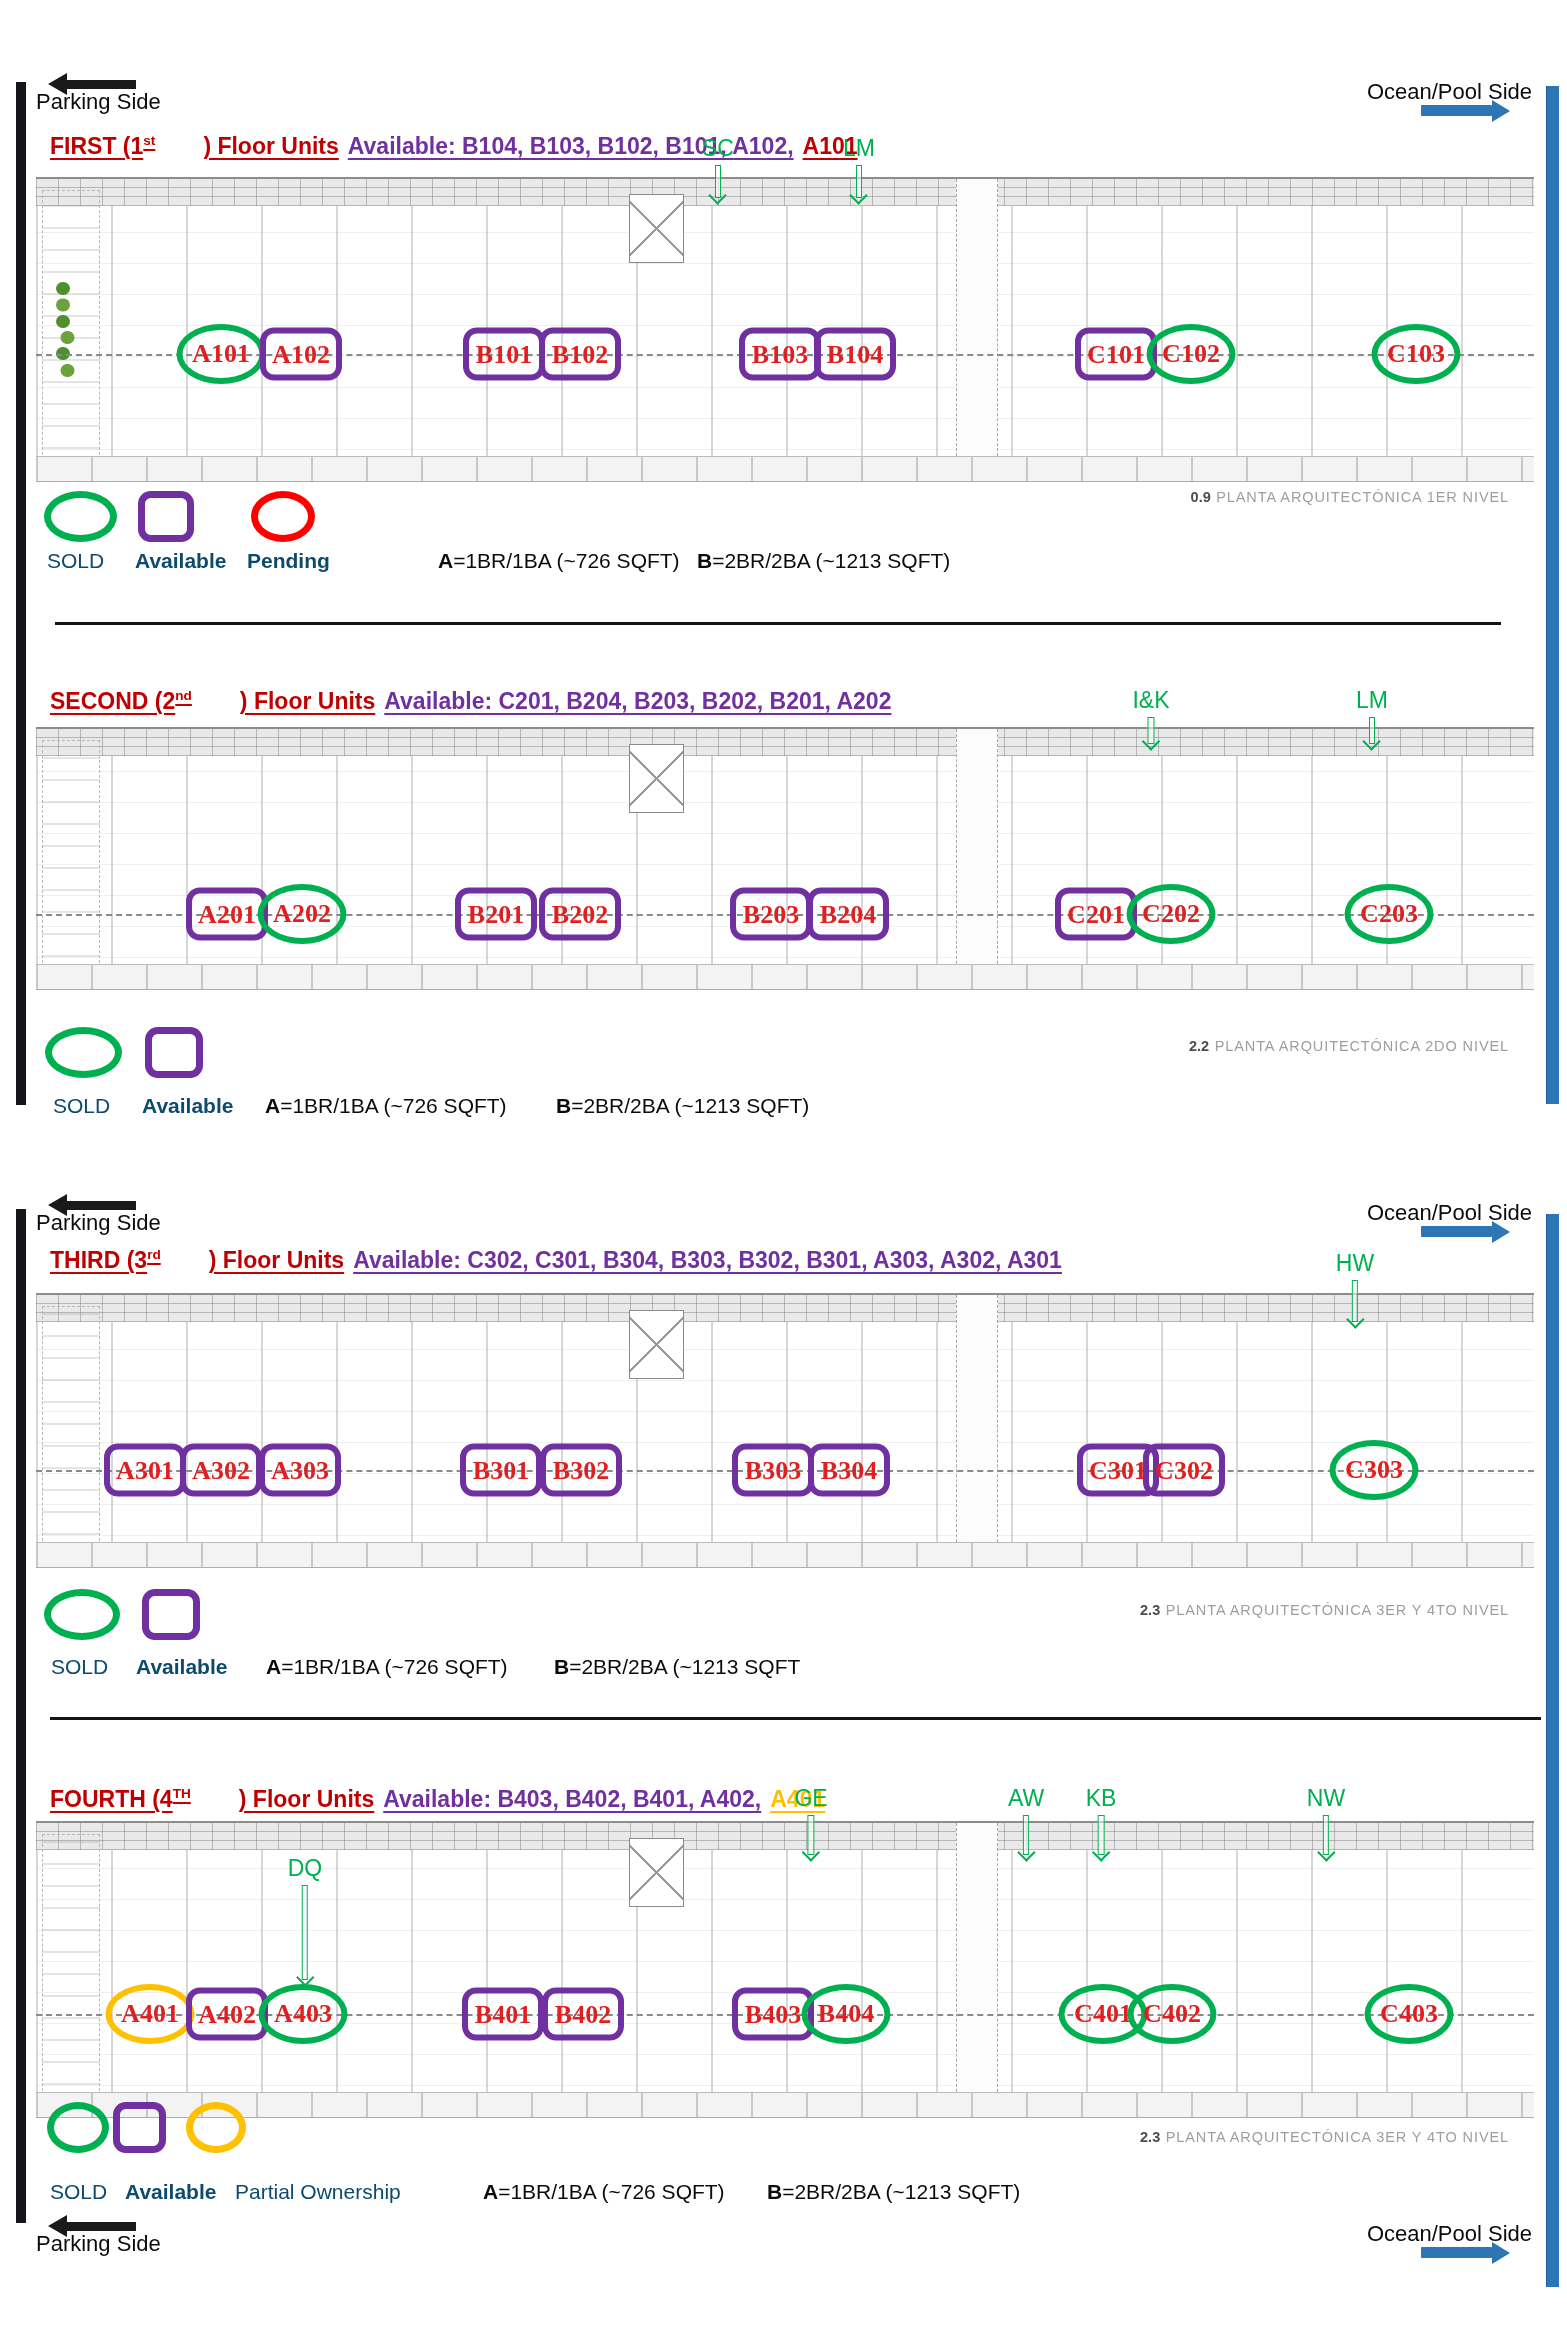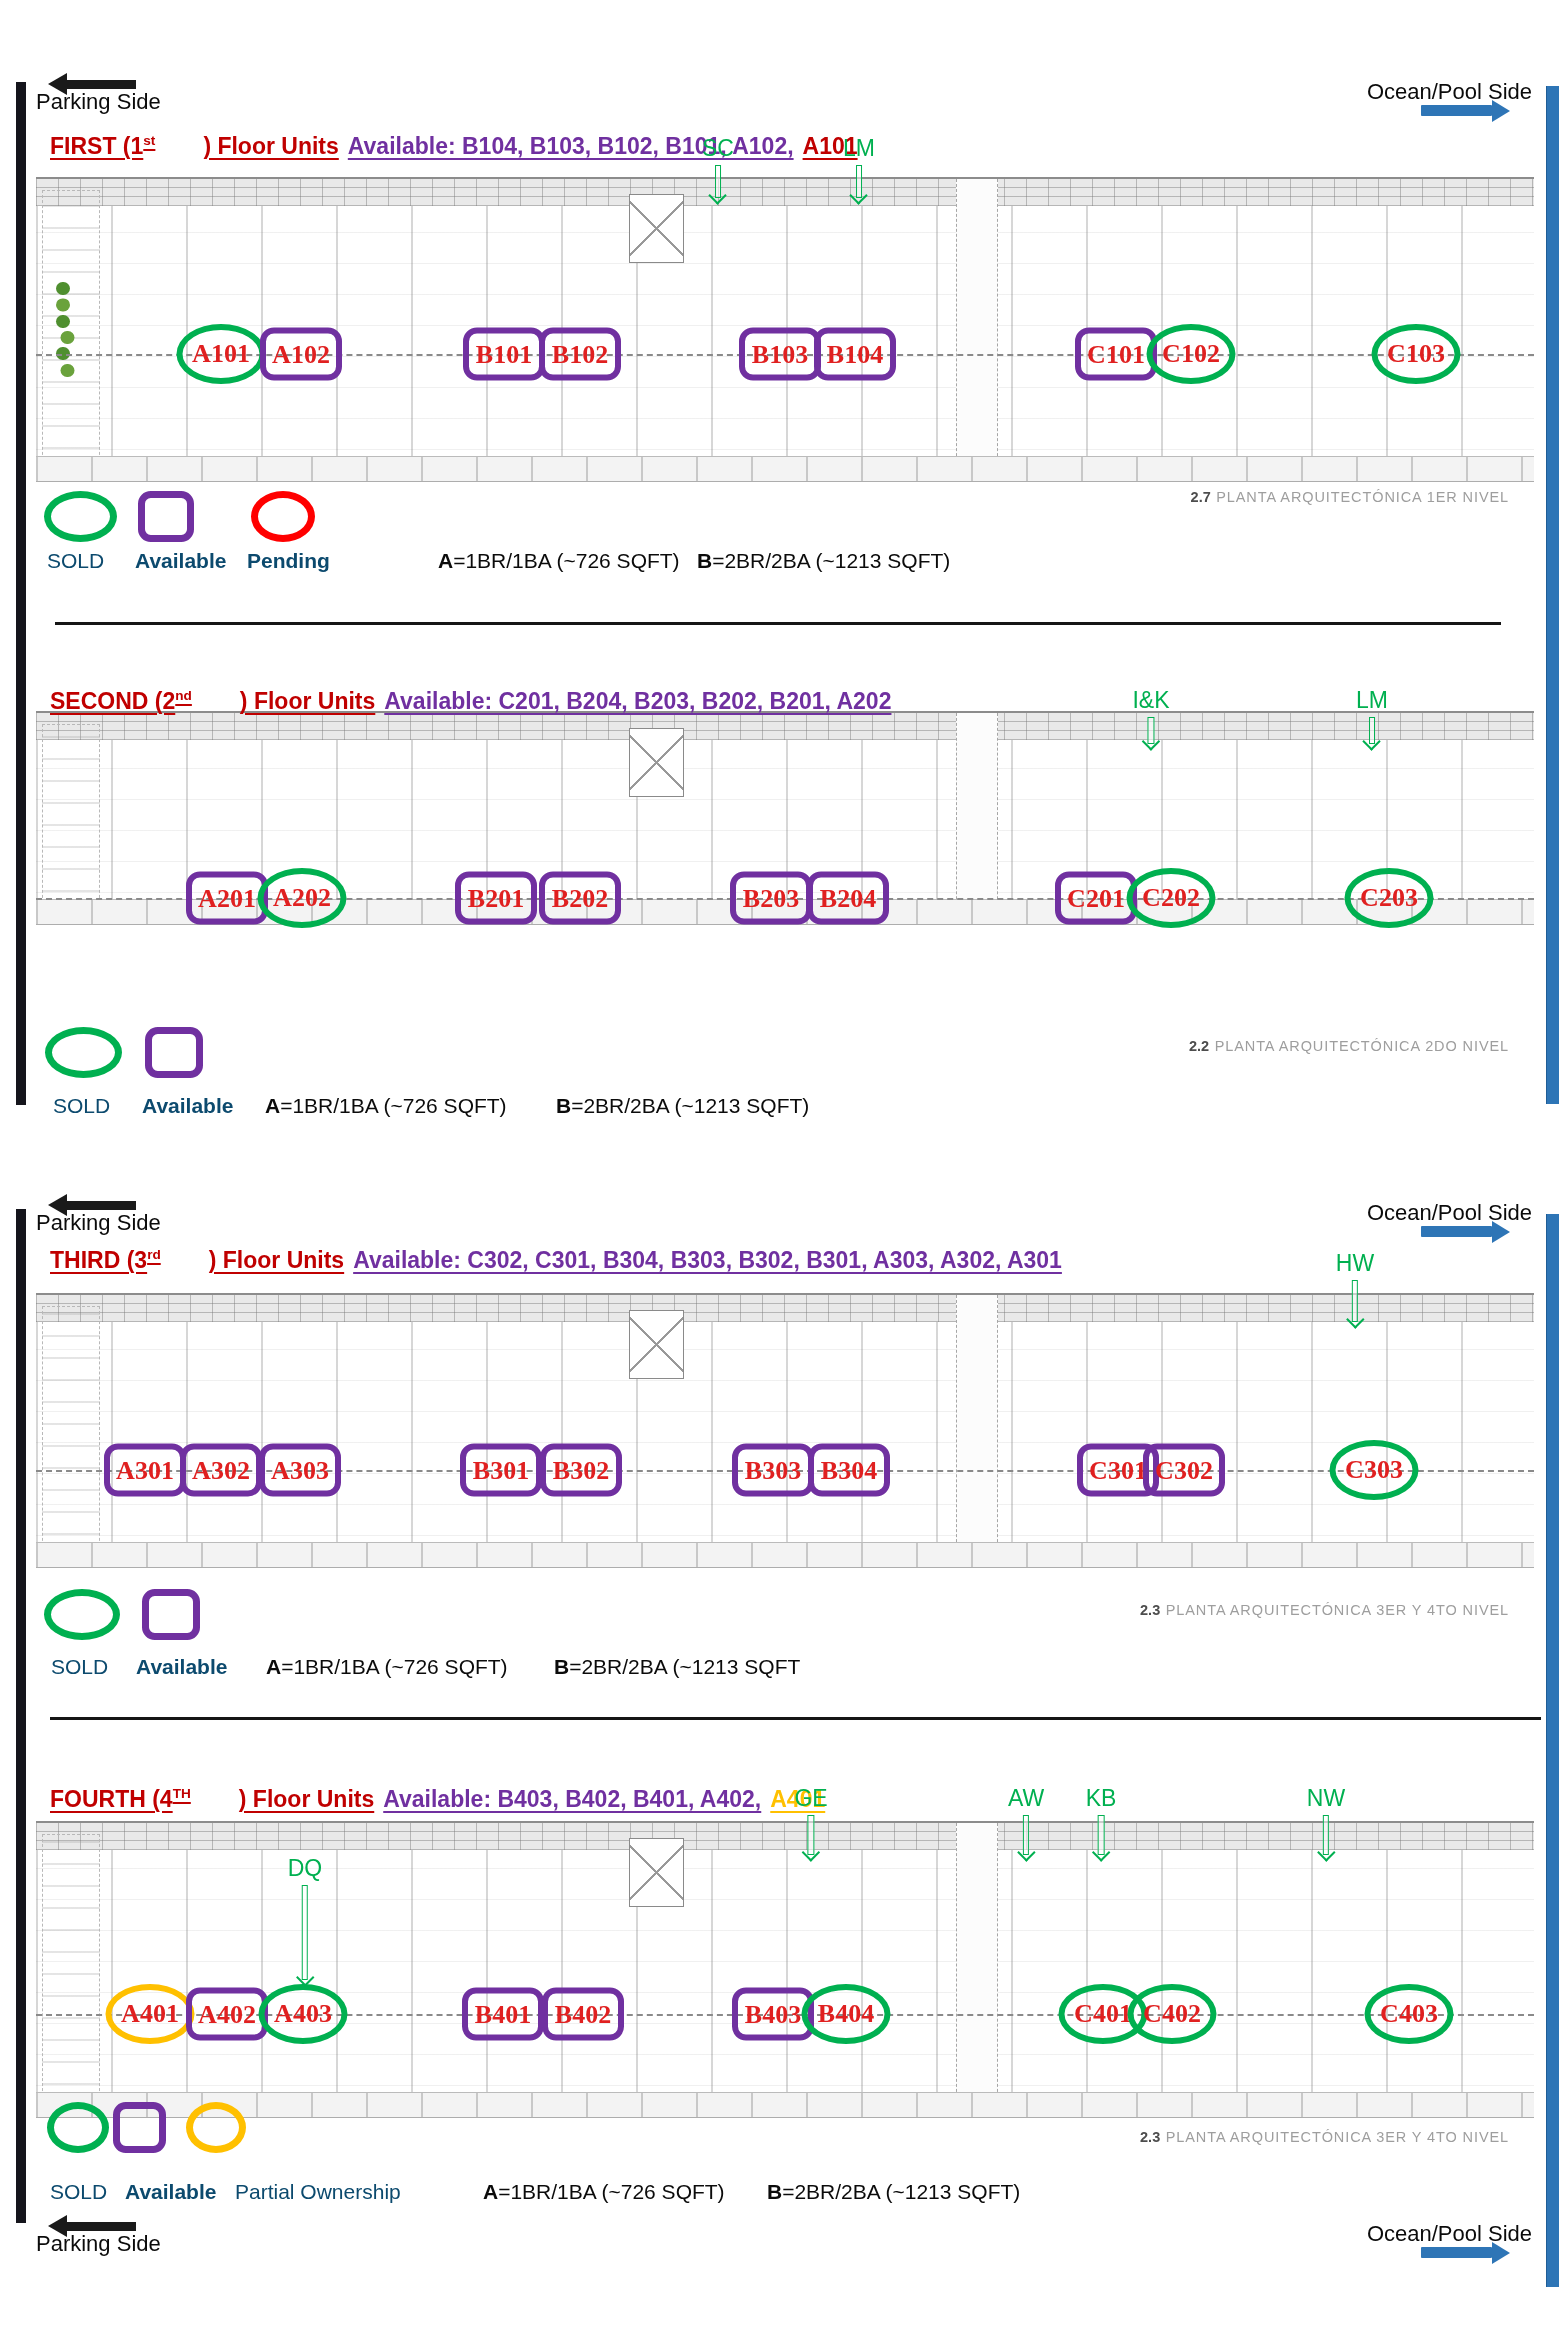--- a/index.html
+++ b/index.html
@@ -151,21 +151,21 @@
           <div class="unit sold" style="left: 185px; top: 175px;">A101</div>
           <div class="unit available" style="left: 265px; top: 175px;">A102</div>
           <div class="unit available" style="left: 468px; top: 175px;">B101</div>
           <div class="unit available" style="left: 544px; top: 175px;">B102</div>
           <div class="unit available" style="left: 744px; top: 175px;">B103</div>
           <div class="unit available" style="left: 819px; top: 175px;">B104</div>
           <div class="unit available" style="left: 1080px; top: 175px;">C101</div>
           <div class="unit sold" style="left: 1155px; top: 175px;">C102</div>
           <div class="unit sold" style="left: 1380px; top: 175px;">C103</div>
         </div>
-        <div class="caption" style="top: 489px;"><b>2.7</b>PLANTA ARQUITECTÓNICA 1ER NIVEL</div>
+        <div class="caption" style="top: 489px;"><b>0.9</b>PLANTA ARQUITECTÓNICA 1ER NIVEL</div>
         <div class="lsym sold" style="left: 44px; top: 491px; width: 73px;"></div>
         <div class="llab" style="left: 47px; top: 549px;">SOLD</div>
         <div class="lsym available" style="left: 138px; top: 491px; width: 56px;"></div>
         <div class="llab b" style="left: 135px; top: 549px;">Available</div>
         <div class="lsym pending" style="left: 251px; top: 491px; width: 64px;"></div>
         <div class="llab b" style="left: 247px; top: 549px;">Pending</div>
         <div class="size-text" style="left: 438px; top: 549px;"><b>A</b>=1BR/1BA (~726 SQFT)</div>
         <div class="size-text" style="left: 697px; top: 549px;"><b>B</b>=2BR/2BA (~1213 SQFT)</div>
       </div>
       <div class="floor-section">
@@ -173,21 +173,21 @@
         <div class="annot" style="left: 1151px; top: 688px;">
           <div class="annot-label">I&amp;K</div>
           <div class="annot-shaft" style="height: 27px;"></div>
           <div class="annot-head"></div>
         </div>
         <div class="annot" style="left: 1372px; top: 688px;">
           <div class="annot-label">LM</div>
           <div class="annot-shaft" style="height: 27px;"></div>
           <div class="annot-head"></div>
         </div>
-        <div class="plan" style="top: 711px; height: 214px;">
+        <div class="plan" style="top: 727px; height: 263px;">
           <div class="dash-strip"></div>
           <div class="stair" style="left: 593px; top: 14.5px;"></div>
           <div class="corridor" style="left: 920px;"></div>
           <div class="centerline" style="top: 185px;"></div>
           <div class="unit available" style="left: 191px; top: 185px;">A201</div>
           <div class="unit sold" style="left: 266px; top: 185px;">A202</div>
           <div class="unit available" style="left: 460px; top: 185px;">B201</div>
           <div class="unit available" style="left: 544px; top: 185px;">B202</div>
           <div class="unit available" style="left: 735px; top: 185px;">B203</div>
           <div class="unit available" style="left: 812px; top: 185px;">B204</div>

